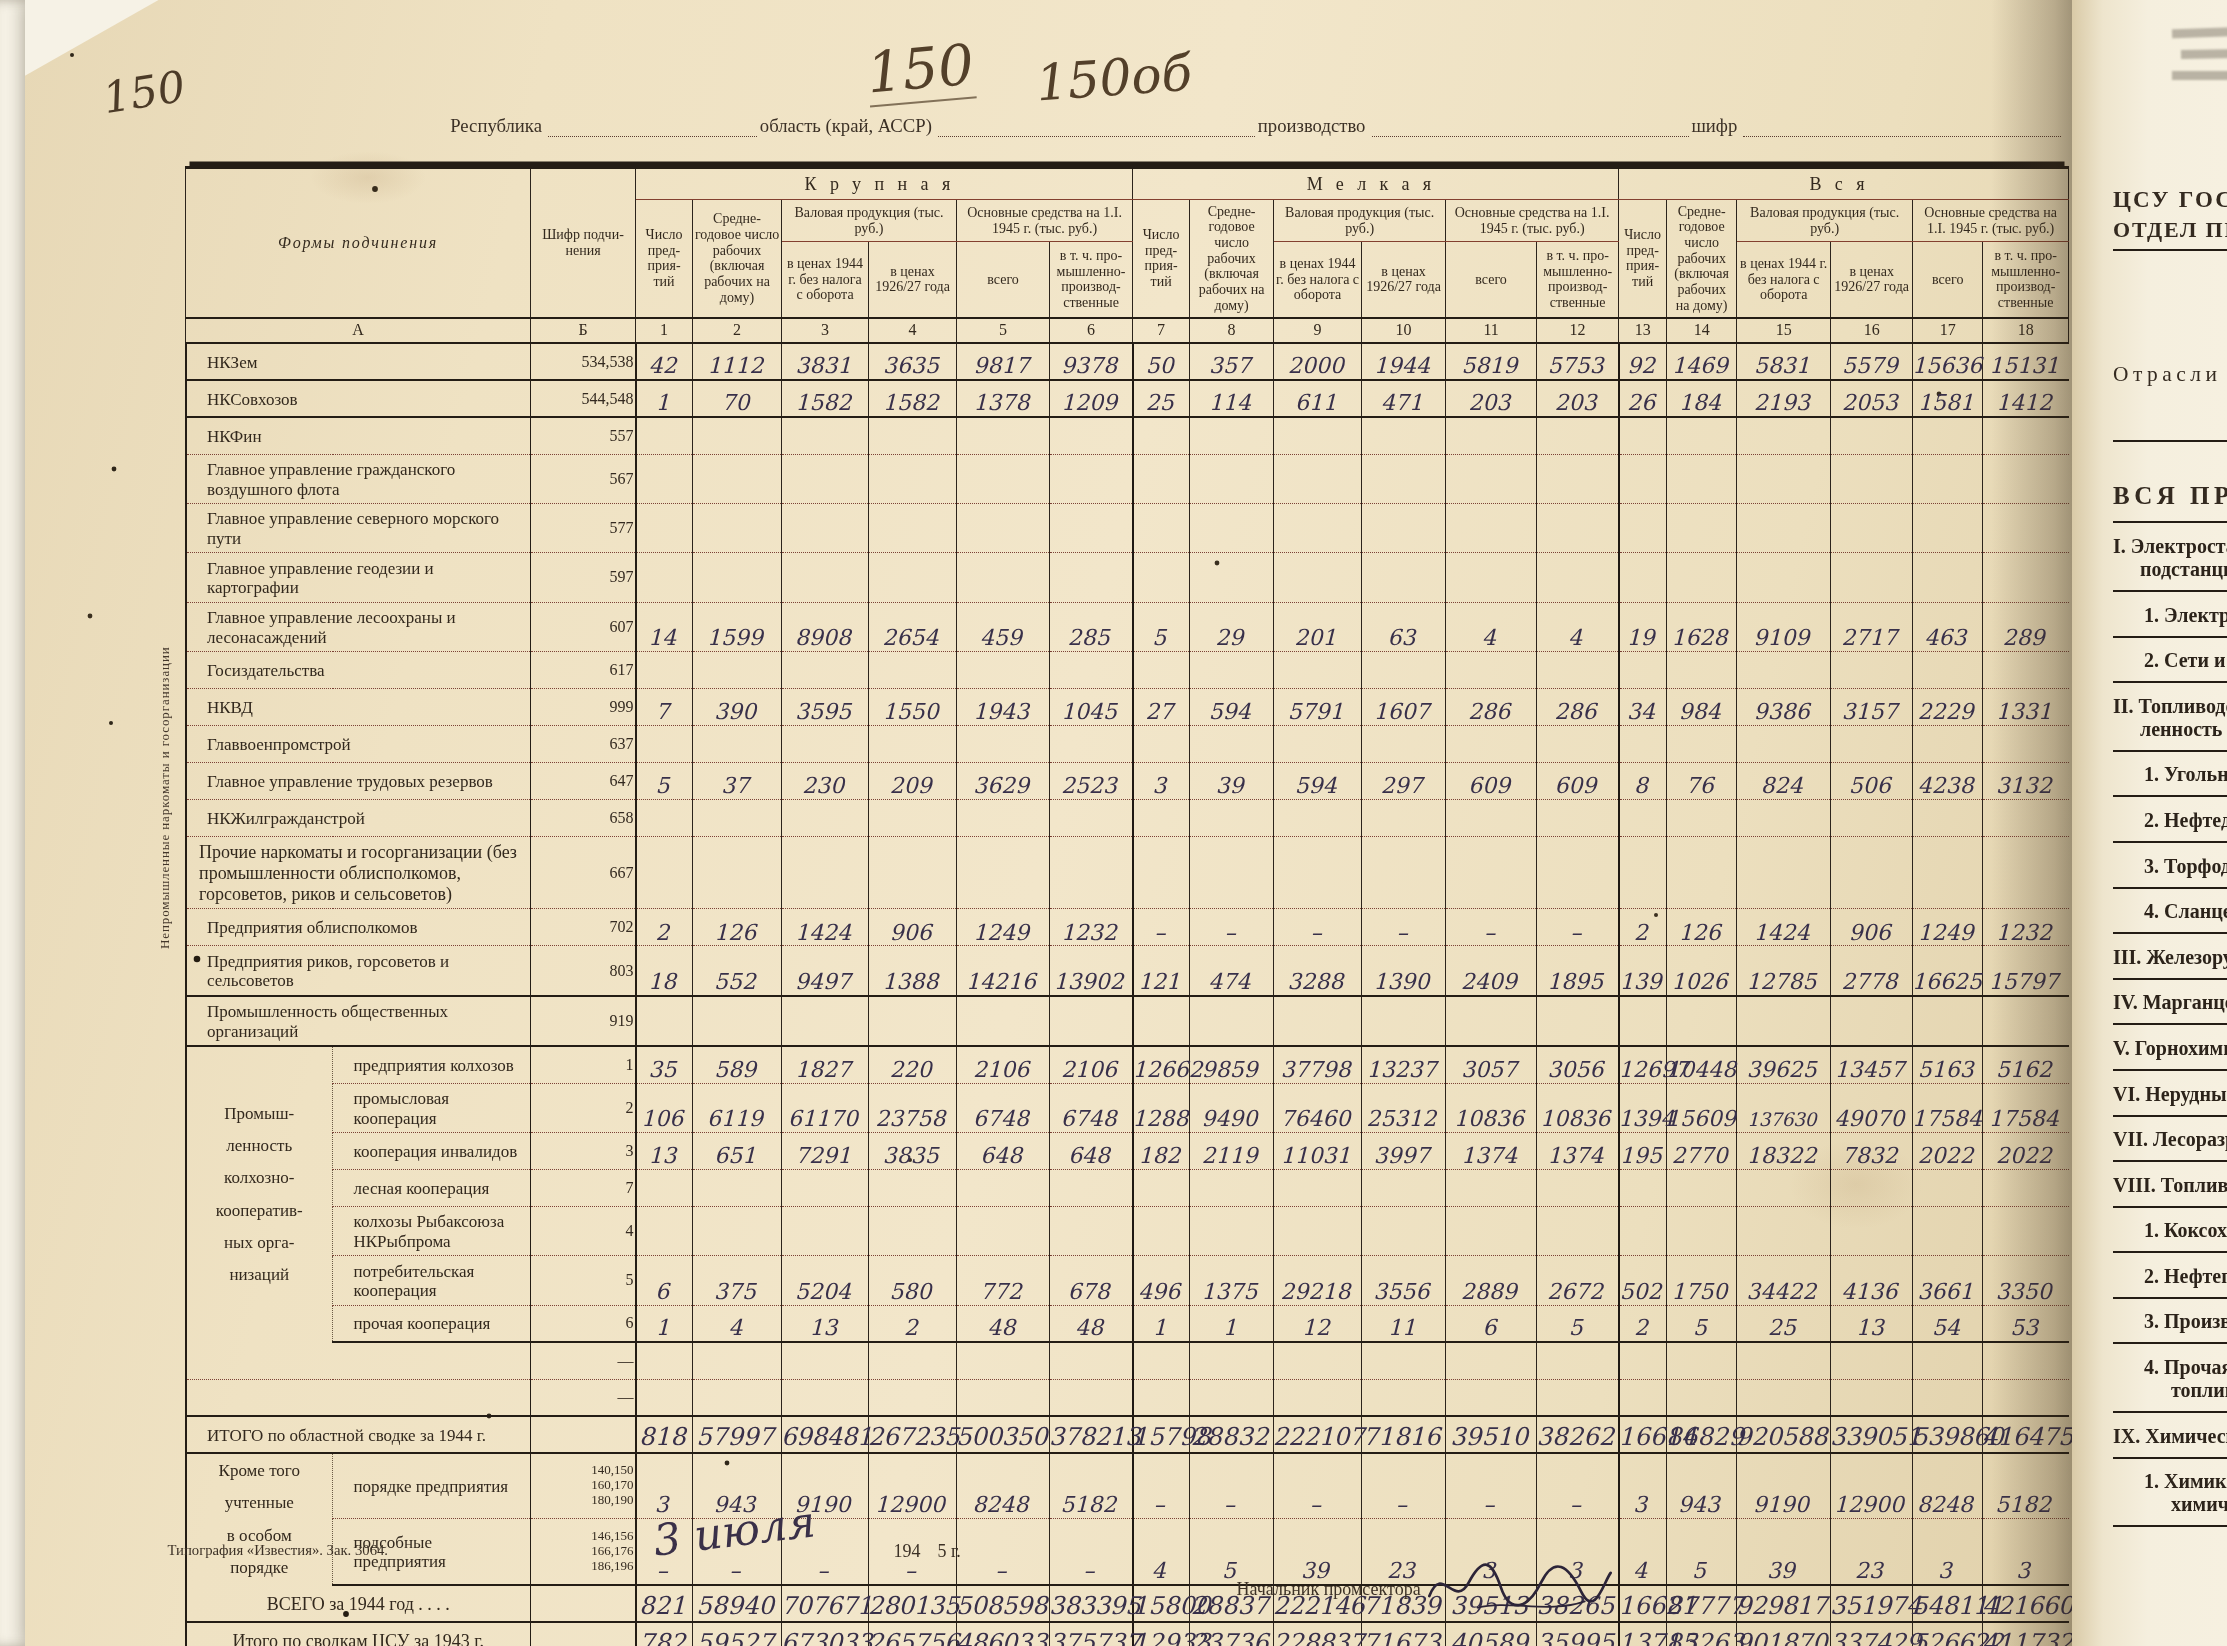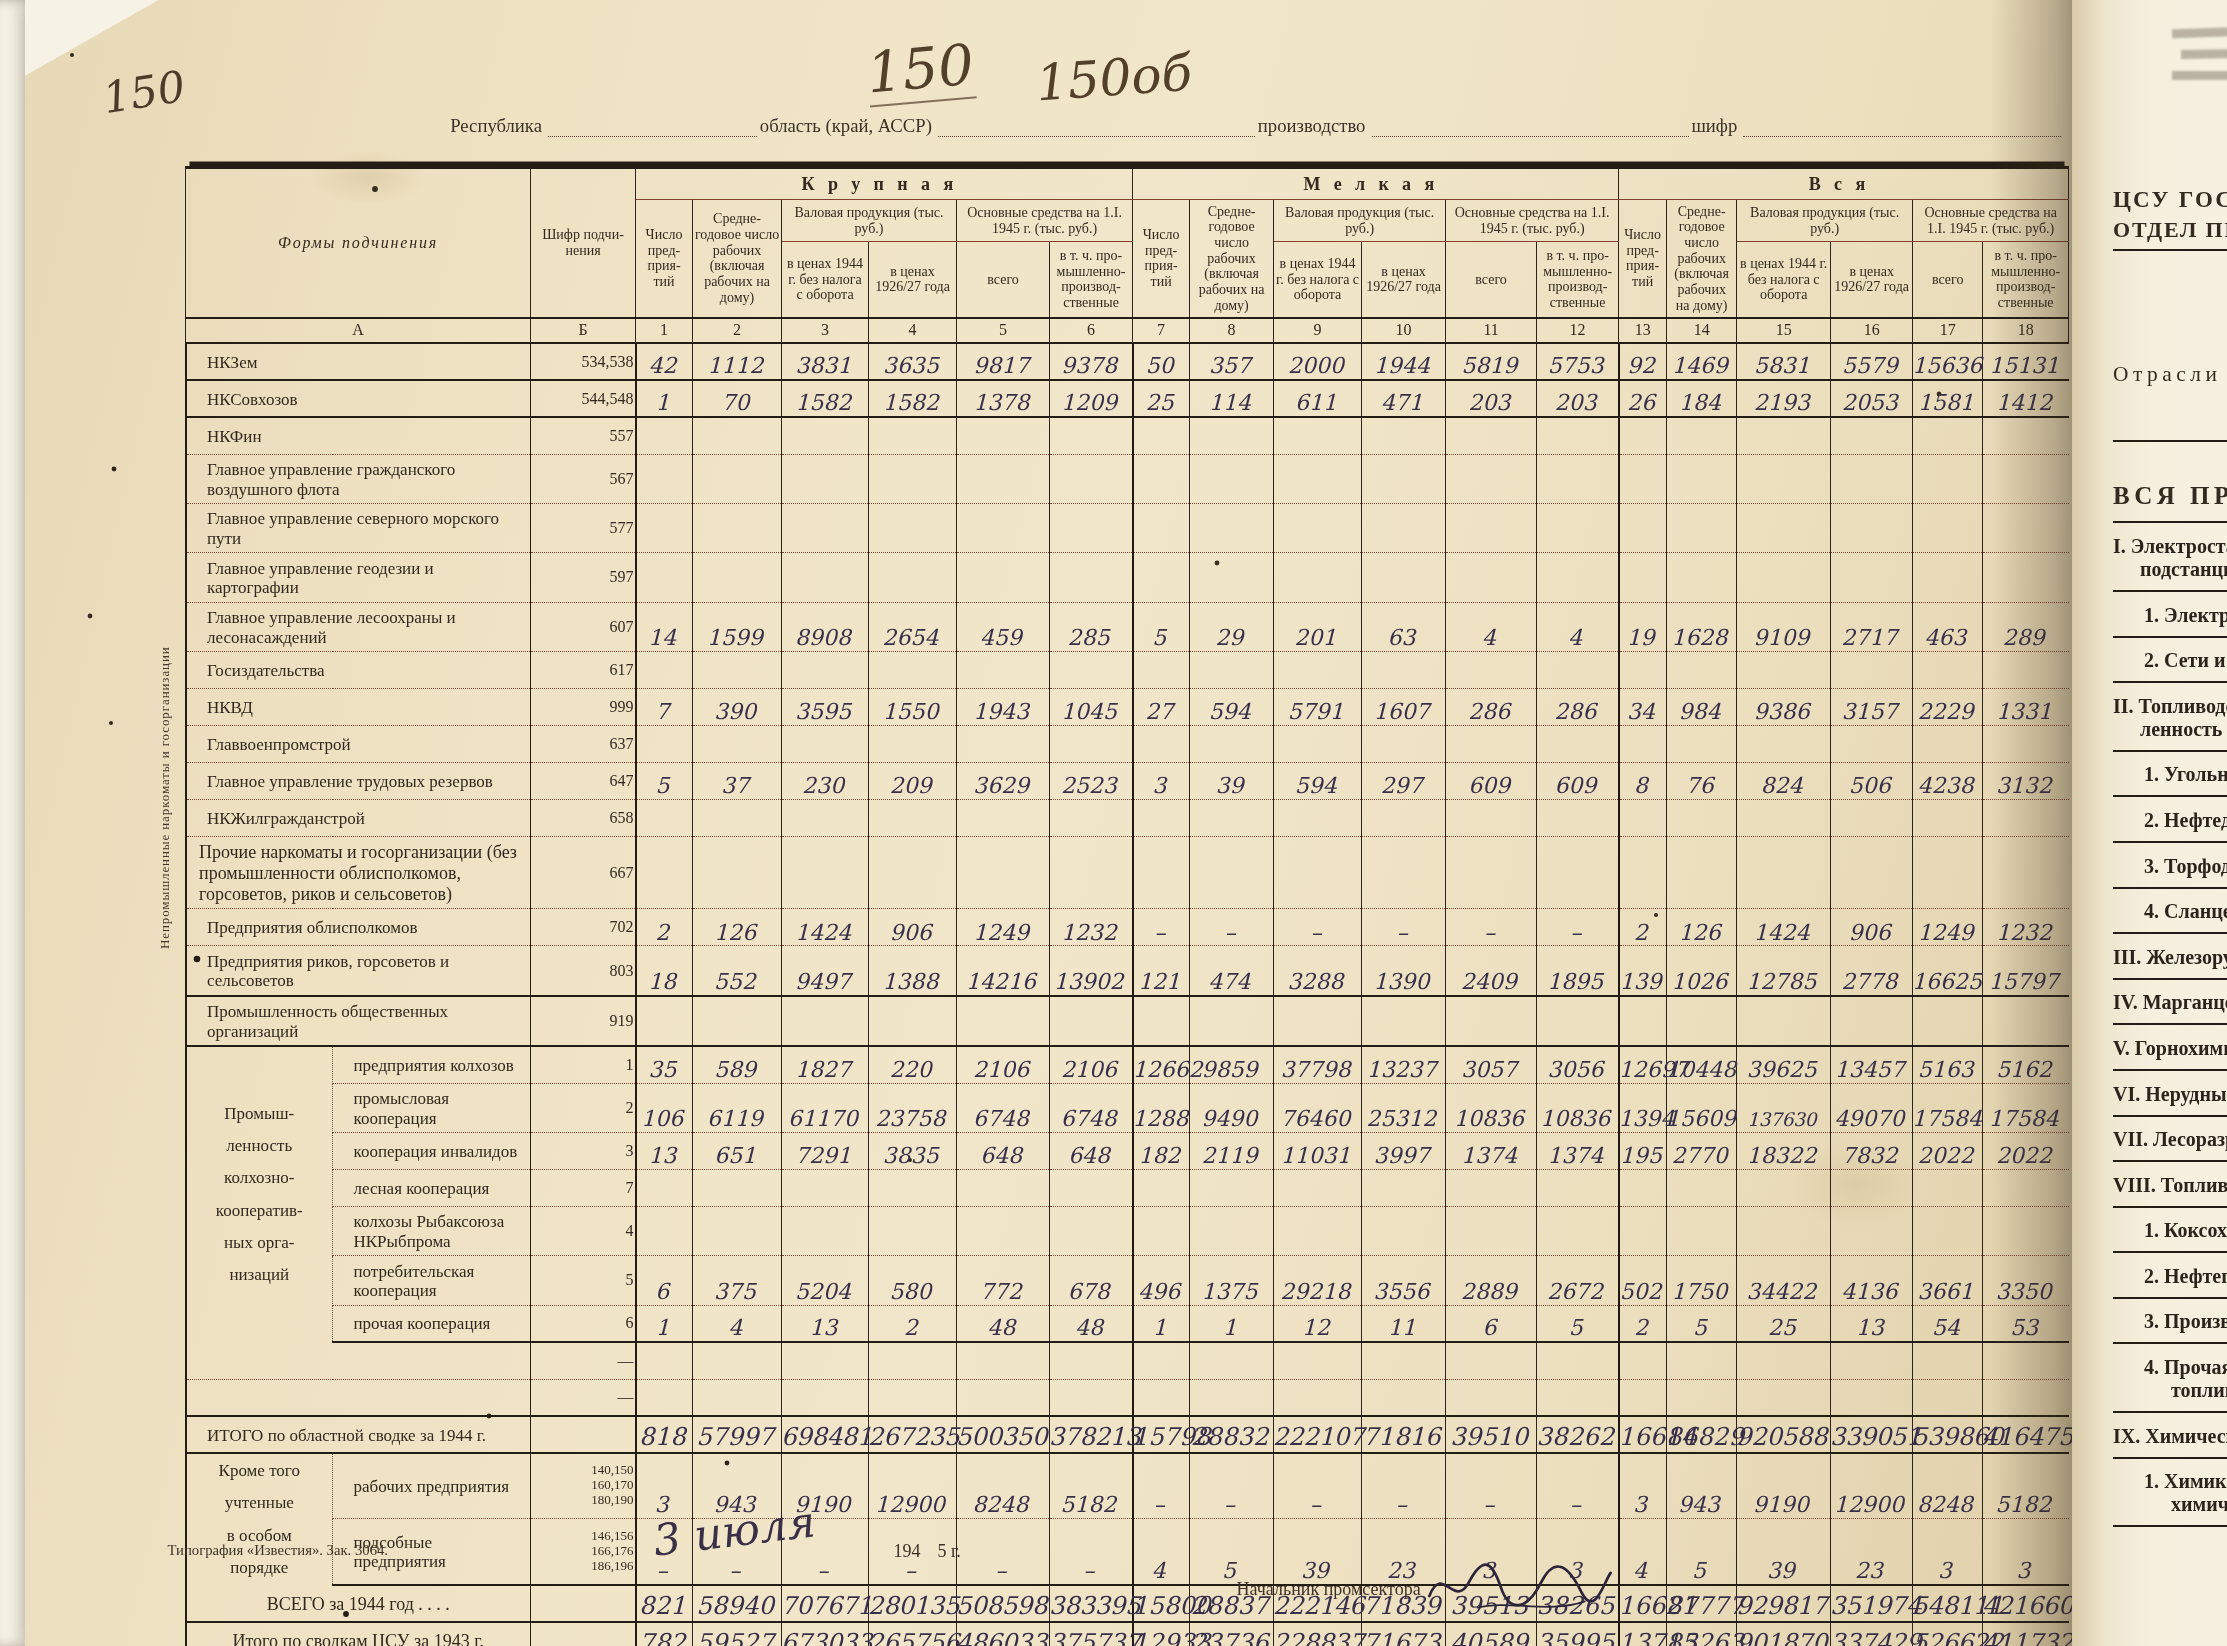--- a/index.html
+++ b/index.html
@@ -27,21 +27,21 @@
   .rep-line{position:absolute;left:423px;top:115px;width:1613px;display:flex;align-items:flex-end;font-size:18.7px;color:#3c3126;}
   .rep-line .lbl{white-space:nowrap;padding:0 6.2px 0 2.7px;}
   .rep-line .dots{flex:1;border-bottom:1.8px dotted #5a3d30;height:4.5px;}
   
   .maintable{position:absolute;left:160px;top:166px;border-collapse:collapse;table-layout:fixed;width:1884px;
        border-top:3.6px solid #241d15;box-shadow:0 -9px 0 -4.5px #241d15;}
   .maintable th,.maintable td{box-sizing:border-box;}
   thead th{border:1.3px solid #2c241c;font-weight:normal;font-size:14px;line-height:1.12;padding:3.6px 1.8px;
        text-align:center;vertical-align:middle;color:#33291e;}
   th.h-forma{font-size:16px;letter-spacing:1.8px;font-style:italic;}
-  th.h-grp{font-size:18px;letter-spacing:13.4px;border-bottom:1.8px solid #83402f;padding:4.5px 0 5.3px 0;font-weight:bold;}
+  th.h-grp{font-size:18px;letter-spacing:13.4px;border-bottom:1.8px solid #83402f;padding:4.5px 0 5.3px 0;}
   th.h-span{border-bottom:1.8px solid #83402f;}
   tr.h-nums th{font-size:16px;border-top:2.2px solid #241d15;border-bottom:2.7px solid #241d15;padding:1.8px 0 3.6px 0;}
   .label-cell{font-size:17px;line-height:1.16;padding:5.3px 4.5px 3.6px 20.5px;text-align:left;vertical-align:middle;
        border-left:2.2px solid #241d15;border-bottom:1.8px dotted #7c4236;color:#32281d;}
   .label-cell.small{font-size:18px;padding-left:12.5px;}
   .label-cell.center{text-align:center;padding-left:4.5px;font-size:18px;}
   .label-cell.sub{border-left:1.3px dotted #6b5a45;}
   .group-cell{font-size:17px;line-height:1.9;text-align:center;vertical-align:middle;white-space:pre-line;
        border-left:2.2px solid #241d15;color:#32281d;}
   .code-cell{font-size:16px;text-align:right;vertical-align:middle;border-left:1.8px solid #241d15;
@@ -774,21 +774,21 @@
             <td class="val-cell c15 long">920588</td>
             <td class="val-cell c16 long">339051</td>
             <td class="val-cell c17 long">539860</td>
             <td class="val-cell c18 long">416475</td>
           </tr>
           <tr>
             <td rowspan="2" class="group-cell">Кроме того
 учтенные
 в особом
 порядке</td>
-            <td class="label-cell sub">рабочих предприятия</td>
+            <td class="label-cell sub">порядке предприятия</td>
             <td class="code-cell multi">140,150
 160,170
 180,190</td>
             <td class="val-cell c1">3</td>
             <td class="val-cell c2">943</td>
             <td class="val-cell c3">9190</td>
             <td class="val-cell c4">12900</td>
             <td class="val-cell c5">8248</td>
             <td class="val-cell c6">5182</td>
             <td class="val-cell c7">–</td>

